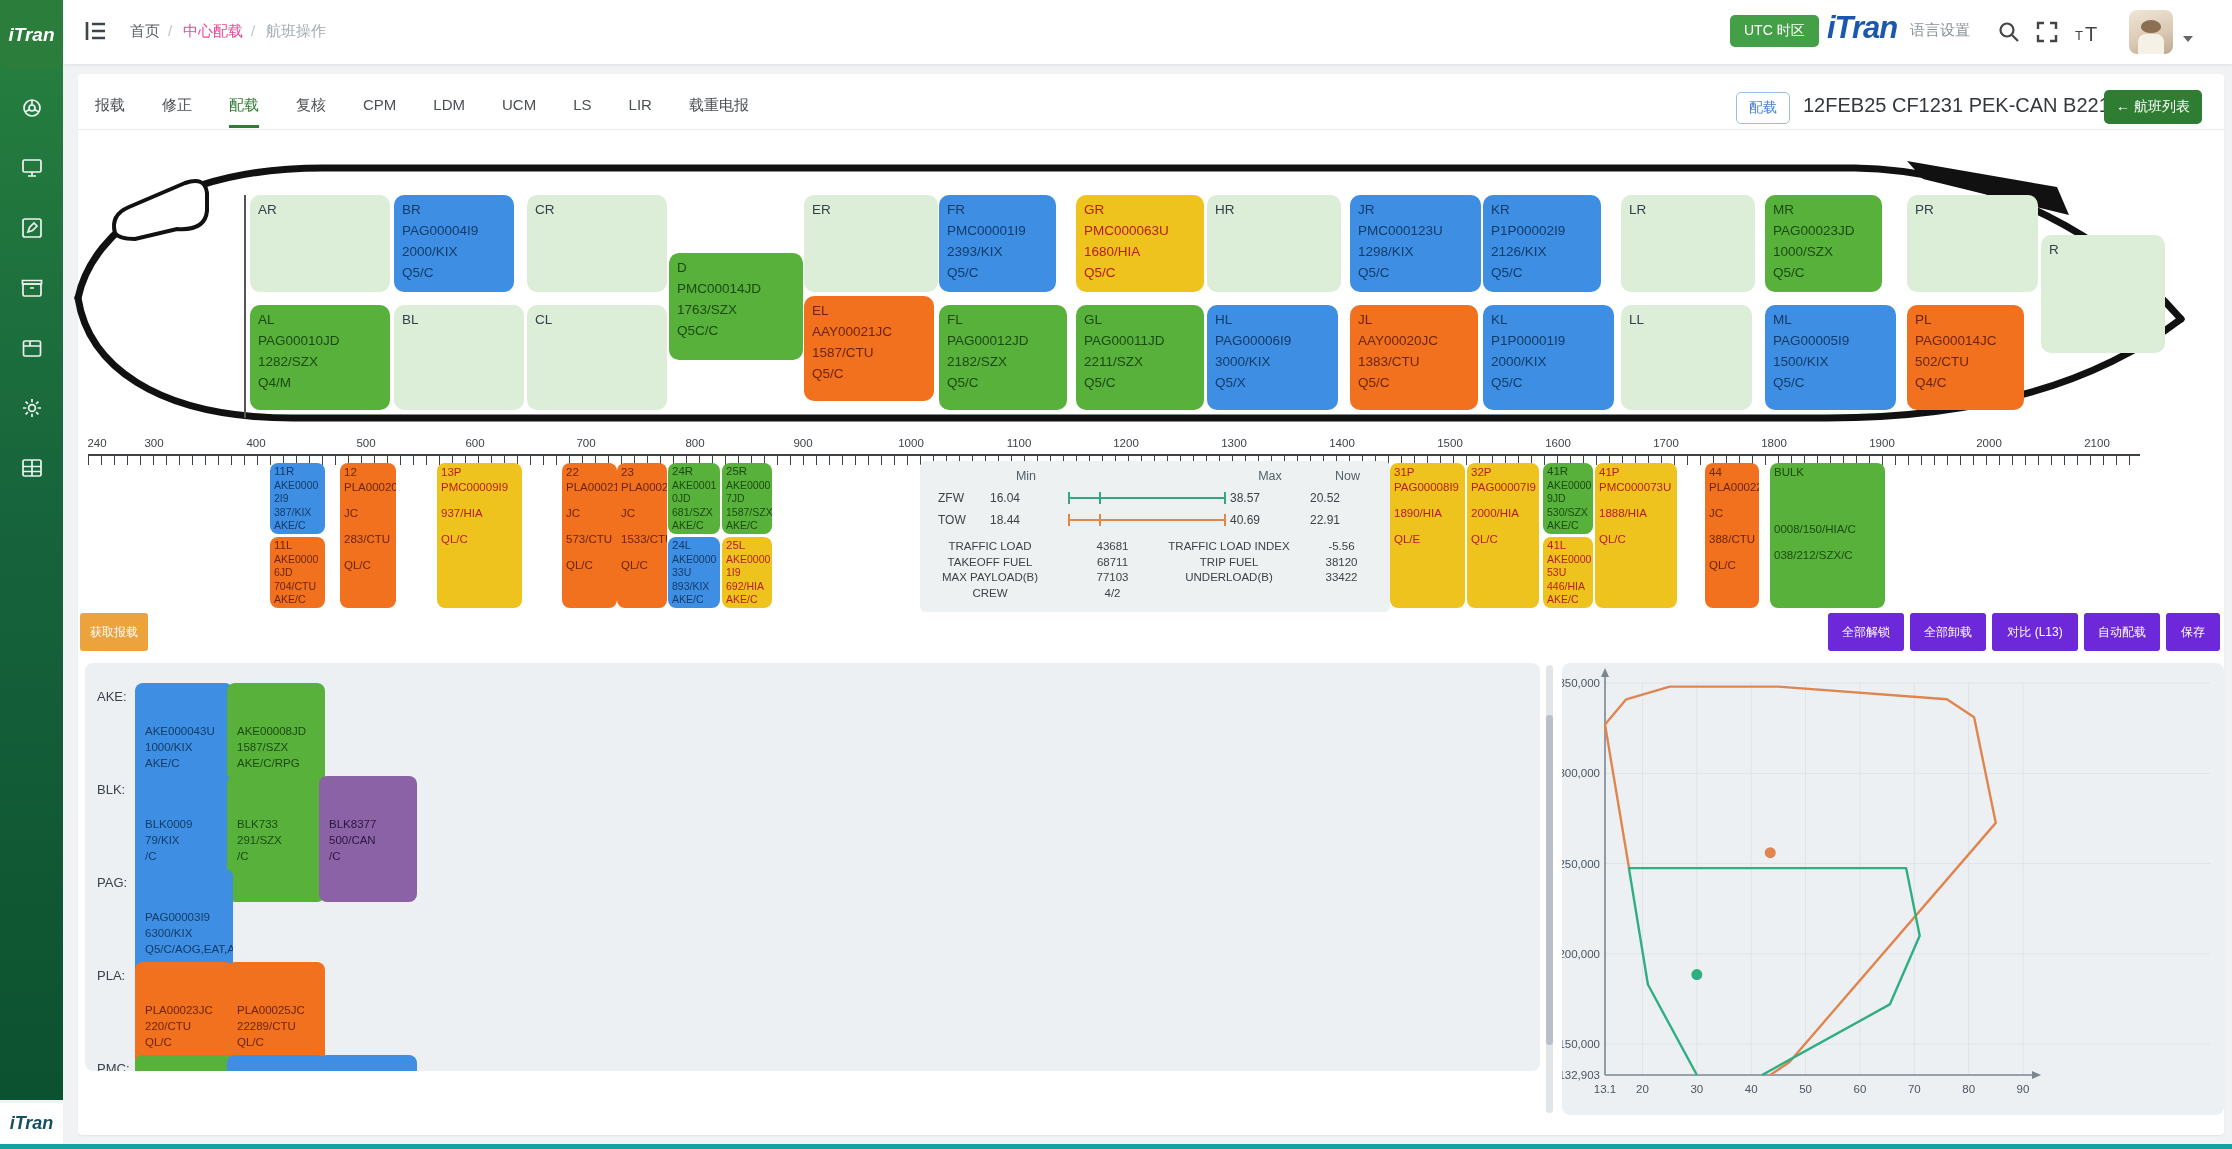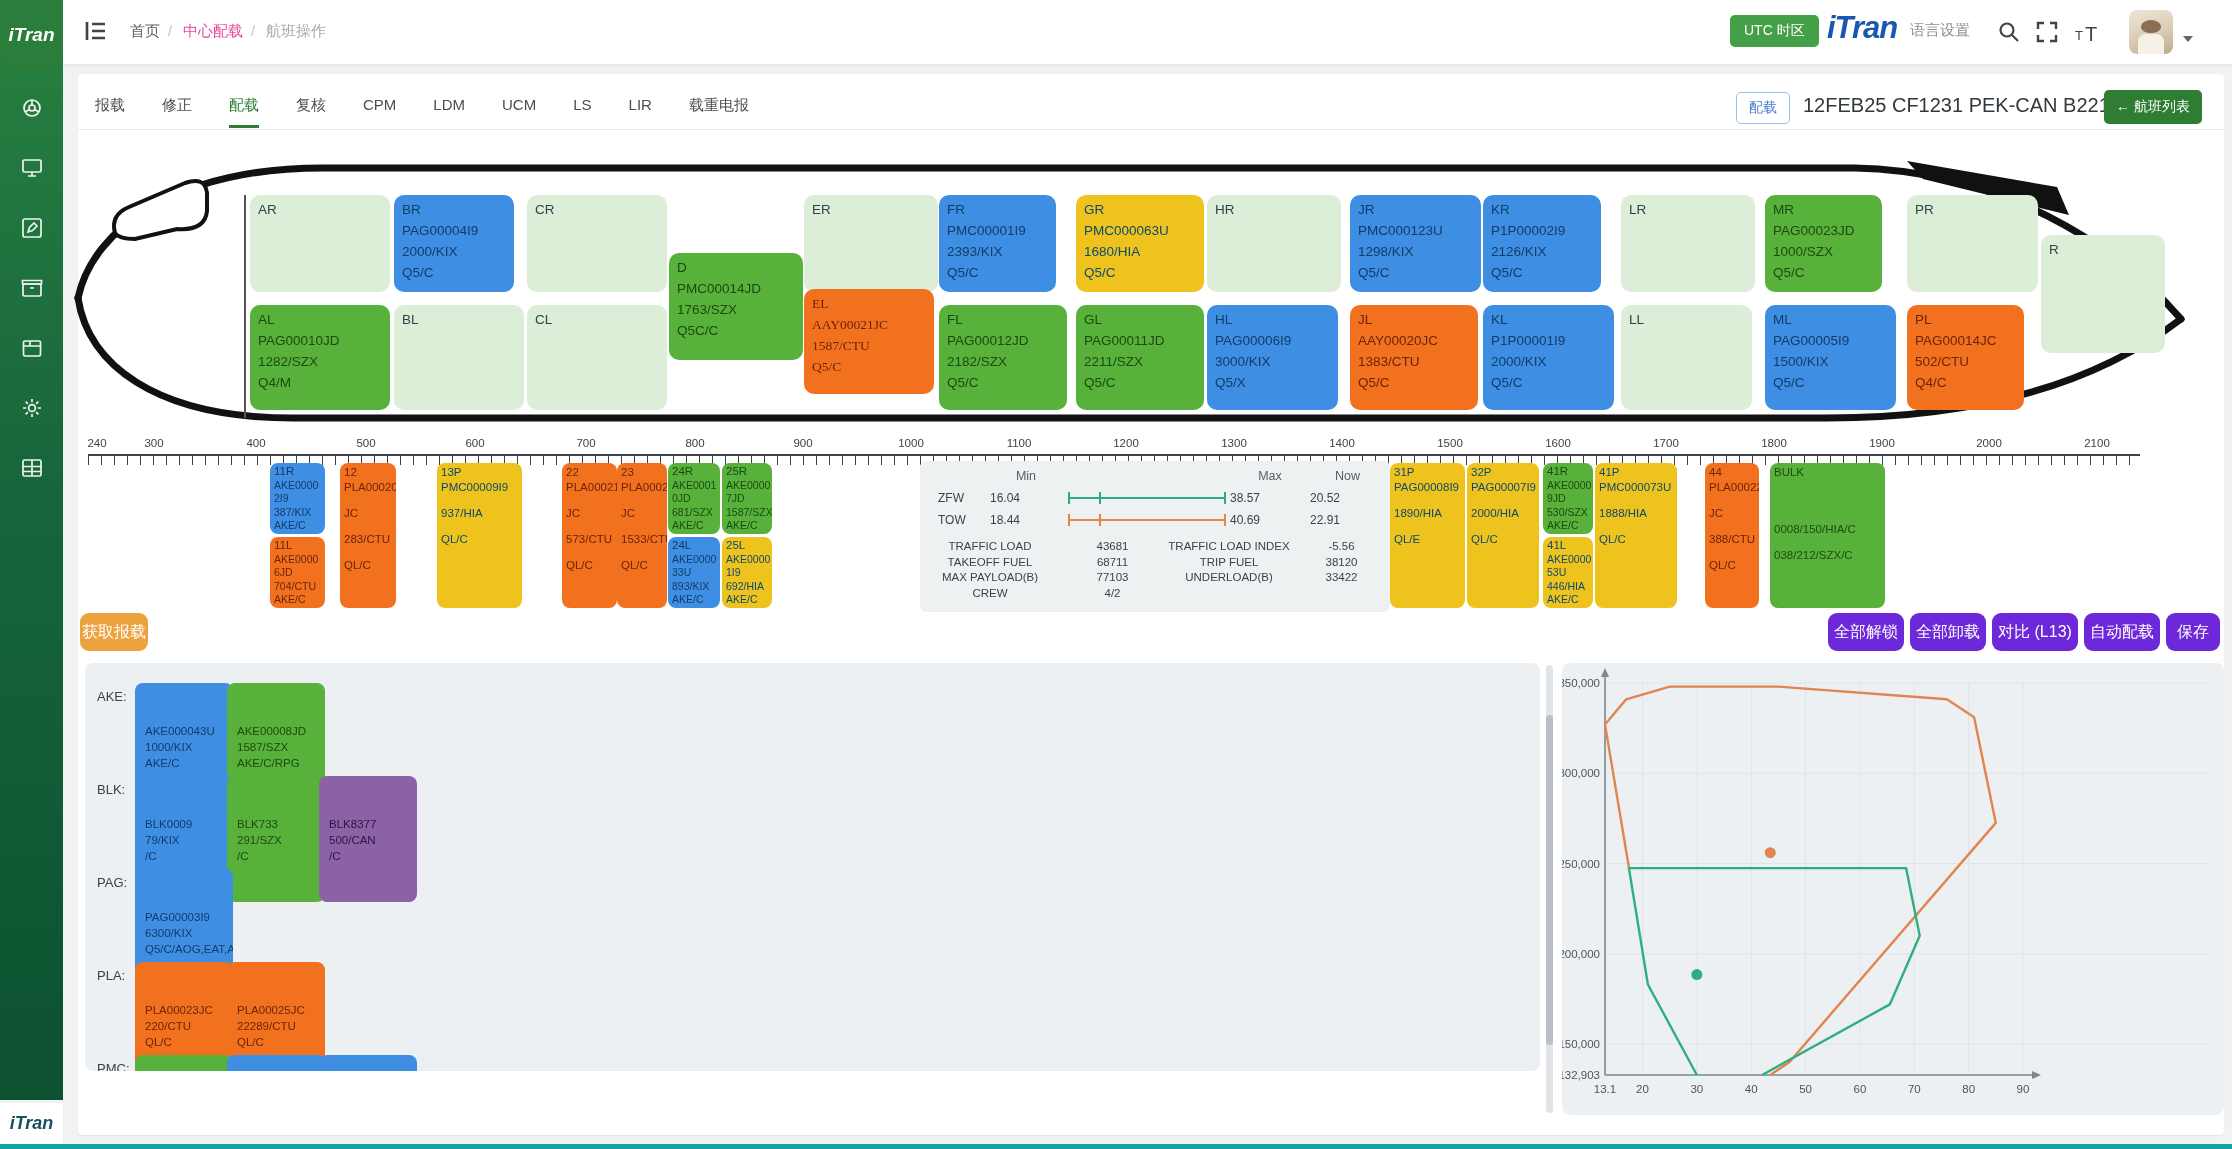--- a/index.html
+++ b/index.html
@@ -46,21 +46,21 @@
                    font-size:14px;display:flex;align-items:center;}
 
   
   .deck-svg{left:55px;top:125px;}
   .mslot{position:absolute;border-radius:10px;overflow:hidden;padding:4px 8px;font-size:13.5px;line-height:21px;cursor:pointer;}
   .mslot .mpos{display:block;font-size:13.5px;}
   .mslot.empty{background:#dcedd8;color:#33424a;}
 
   .t-blue{background:#3e8fe3;color:#133c69;}
   .t-green{background:#57b13b;color:#1d4a12;}
-  .t-yellow{background:#eec31d;color:#0c4a6e;}
+  .t-yellow{background:#eec31d;color:#b91c1c;}
   .t-orange{background:#f1711f;color:#6e2408;}
   .t-purple{background:#8b62a5;color:#2d1640;}
 
   
   .ruler-label{position:absolute;top:437px;font-size:11.5px;color:#3c4247;transform:translateX(-50%);}
   .ruler-ticks{left:88px;top:454px;width:2052px;height:9px;border-top:2px solid #3c4247;
                background:repeating-linear-gradient(90deg,#3c4247 0 1.5px,transparent 1.5px 13px);}
 
   
   .ld{position:absolute;border-radius:8px;overflow:hidden;padding:2px 4px;font-size:10.5px;line-height:13.5px;cursor:pointer;}
@@ -73,21 +73,21 @@
   .stats{left:920px;top:461px;width:470px;height:151px;background:#eef1f2;border-radius:6px;font-size:12px;color:#3c4247;}
   .stats-grid{display:grid;grid-template-columns:58px 72px 168px 80px 75px;align-items:center;row-gap:8px;padding:8px 0 0 12px;}
   .stats-grid .hd{color:#55606a;font-size:12.5px;text-align:center;}
   .stats-grid .num{}
   .slider{position:relative;height:2px;margin:0 6px;}
   .slider .tick{position:absolute;top:-5px;width:2px;height:12px;}
   .stats-table{display:grid;grid-template-columns:140px 105px 128px 97px;font-size:11.5px;line-height:15.5px;margin-top:12px;}
   .stats-table div{text-align:center;}
 
   
-  .btn{position:absolute;top:613px;height:38px;border:none;border-radius:9px;color:#fff;font-size:16px;
+  .btn{position:absolute;top:613px;height:38px;border:none;border-radius:3px;color:#fff;font-size:12px;
        display:flex;align-items:center;justify-content:center;cursor:pointer;white-space:nowrap;padding:0;}
   .btn.green{background:#6d28d9;}
   .btn.amber{background:#eda33d;}
 
   
   .inv-panel{left:85px;top:663px;width:1455px;height:408px;background:#edf0f2;border-radius:8px;overflow:hidden;}
   .inv-label{position:absolute;left:12px;font-size:13px;color:#394149;}
   .inv-card{position:absolute;width:88px;height:86px;border-radius:8px;padding:40px 0 0 10px;font-size:11.5px;line-height:16px;
             overflow:hidden;cursor:pointer;}
   .vscroll{left:1546px;top:665px;width:7px;height:448px;background:#e2e5e8;border-radius:4px;}
@@ -274,21 +274,21 @@
         <span style="display: block;">PAG00010JD</span>
         <span style="display: block;">1282/SZX</span>
         <span style="display: block;">Q4/M</span>
       </div>
       <div class="abs mslot pos-BL empty" style="left: 394px; top: 305px; width: 114px; height: 97px;">
         <span class="mpos">BL</span>
       </div>
       <div class="abs mslot pos-CL empty" style="left: 527px; top: 305px; width: 124px; height: 97px;">
         <span class="mpos">CL</span>
       </div>
-      <div class="abs mslot pos-EL t-orange" style="left: 804px; top: 289px; width: 114px; height: 97px; font-family: Liberation Serif, serif;">
+      <div class="abs mslot pos-EL t-orange" style="left: 804px; top: 296px; width: 114px; height: 97px;">
         <span class="mpos">EL</span>
         <span style="display: block;">AAY00021JC</span>
         <span style="display: block;">1587/CTU</span>
         <span style="display: block;">Q5/C</span>
       </div>
       <div class="abs mslot pos-FL t-green" style="left: 939px; top: 305px; width: 112px; height: 97px;">
         <span class="mpos">FL</span>
         <span style="display: block;">PAG00012JD</span>
         <span style="display: block;">2182/SZX</span>
         <span style="display: block;">Q5/C</span>

